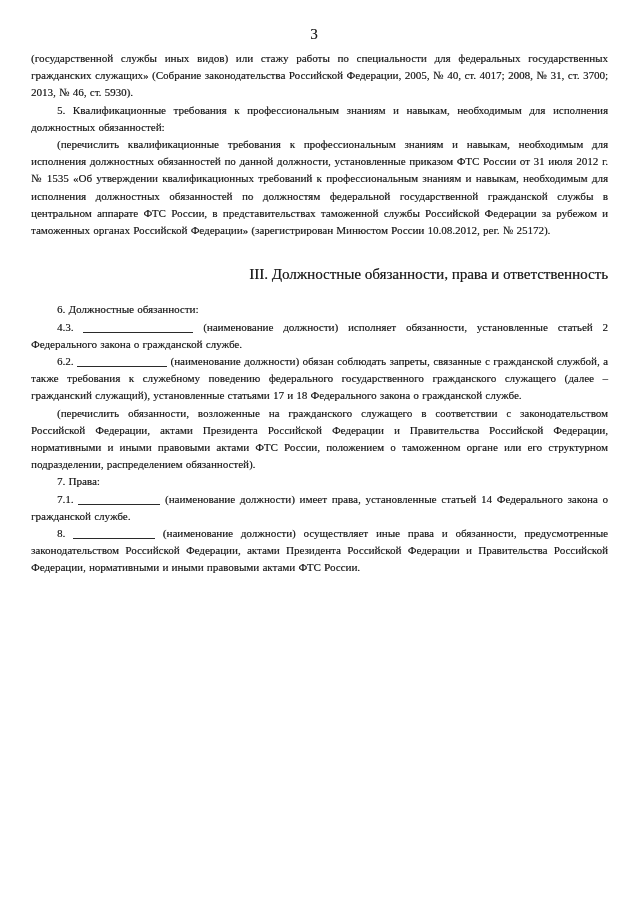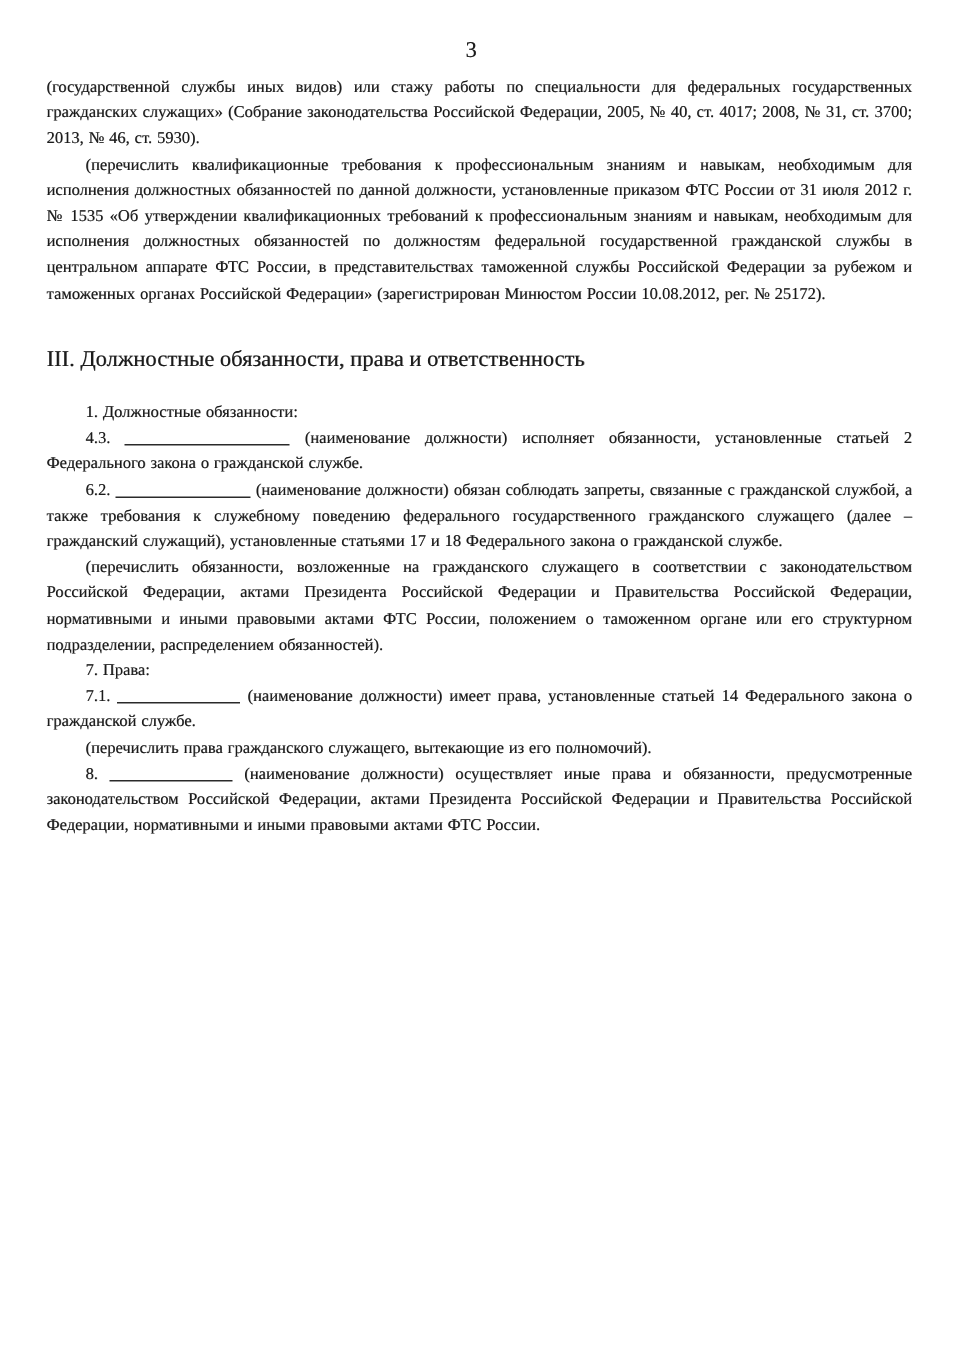--- a/index.html
+++ b/index.html
@@ -35,41 +35,41 @@
     line-height: 17.2px;
     text-align: justify;
     text-shadow: 0.3px 0.2px 0 rgba(0,0,0,0.5);
     word-spacing: 0.5px;
   }
   .doc-paragraph.indent { text-indent: 26px; }
   .doc-heading {
     margin: 27px 0 18px 0;
     font-size: 15px;
     line-height: 17.2px;
-    text-align: left;
+    text-align: right;
     text-shadow: 0.35px 0.25px 0 rgba(0,0,0,0.55);
   }
   .blank-line {
     display: inline-block;
     height: 12px;
     border-bottom: 1.4px solid #2a2a2a;
     vertical-align: -2px;
   }
 </style>
 </head>
 <body>
 
 <div class="page">
   <div class="page-number">3</div>
   <div class="doc-content">
       <p class="doc-paragraph"><span>(государственной службы иных видов) или стажу работы по специальности для федеральных государственных гражданских служащих» (Собрание законодательства Российской Федерации, 2005, № 40, ст. 4017; 2008, № 31, ст. 3700; 2013, № 46, ст. 5930).</span></p>
+      <p class="doc-paragraph indent"><span>5. Квалификационные требования к профессиональным знаниям и навыкам, необходимым для исполнения должностных обязанностей:</span></p>
       <p class="doc-paragraph indent"><span>(перечислить квалификационные требования к профессиональным знаниям и навыкам, необходимым для исполнения должностных обязанностей по данной должности, установленные приказом ФТС России от 31 июля 2012 г. № 1535 «Об утверждении квалификационных требований к профессиональным знаниям и навыкам, необходимым для исполнения должностных обязанностей по должностям федеральной государственной гражданской службы в центральном аппарате ФТС России, в представительствах таможенной службы Российской Федерации за рубежом и таможенных органах Российской Федерации» (зарегистрирован Минюстом России 10.08.2012, рег. № 25172).</span></p>
       <div class="doc-heading"><span>III. Должностные обязанности, права и ответственность</span></div>
-      <p class="doc-paragraph indent"><span>1. Должностные обязанности:</span></p>
+      <p class="doc-paragraph indent"><span>6. Должностные обязанности:</span></p>
       <p class="doc-paragraph indent"><span>4.3. </span><span class="blank-line" style="width: 110px;"></span><span> (наименование должности) исполняет обязанности, установленные статьей 2 Федерального закона о гражданской службе.</span></p>
       <p class="doc-paragraph indent"><span>6.2. </span><span class="blank-line" style="width: 90px;"></span><span> (наименование должности) обязан соблюдать запреты, связанные с гражданской службой, а также требования к служебному поведению федерального государственного гражданского служащего (далее – гражданский служащий), установленные статьями 17 и 18 Федерального закона о гражданской службе.</span></p>
       <p class="doc-paragraph indent"><span>(перечислить обязанности, возложенные на гражданского служащего в соответствии с законодательством Российской Федерации, актами Президента Российской Федерации и Правительства Российской Федерации, нормативными и иными правовыми актами ФТС России, положением о таможенном органе или его структурном подразделении, распределением обязанностей).</span></p>
       <p class="doc-paragraph indent"><span>7. Права:</span></p>
       <p class="doc-paragraph indent"><span>7.1. </span><span class="blank-line" style="width: 82px;"></span><span> (наименование должности) имеет права, установленные статьей 14 Федерального закона о гражданской службе.</span></p>
-      <p class="doc-paragraph indent"><span>(перечислить права гражданского служащего, вытекающие из его полномочий).</span></p>
       <p class="doc-paragraph indent"><span>8. </span><span class="blank-line" style="width: 82px;"></span><span> (наименование должности) осуществляет иные права и обязанности, предусмотренные законодательством Российской Федерации, актами Президента Российской Федерации и Правительства Российской Федерации, нормативными и иными правовыми актами ФТС России.</span></p>
     </div>
 </div>
 
 </body></html>

